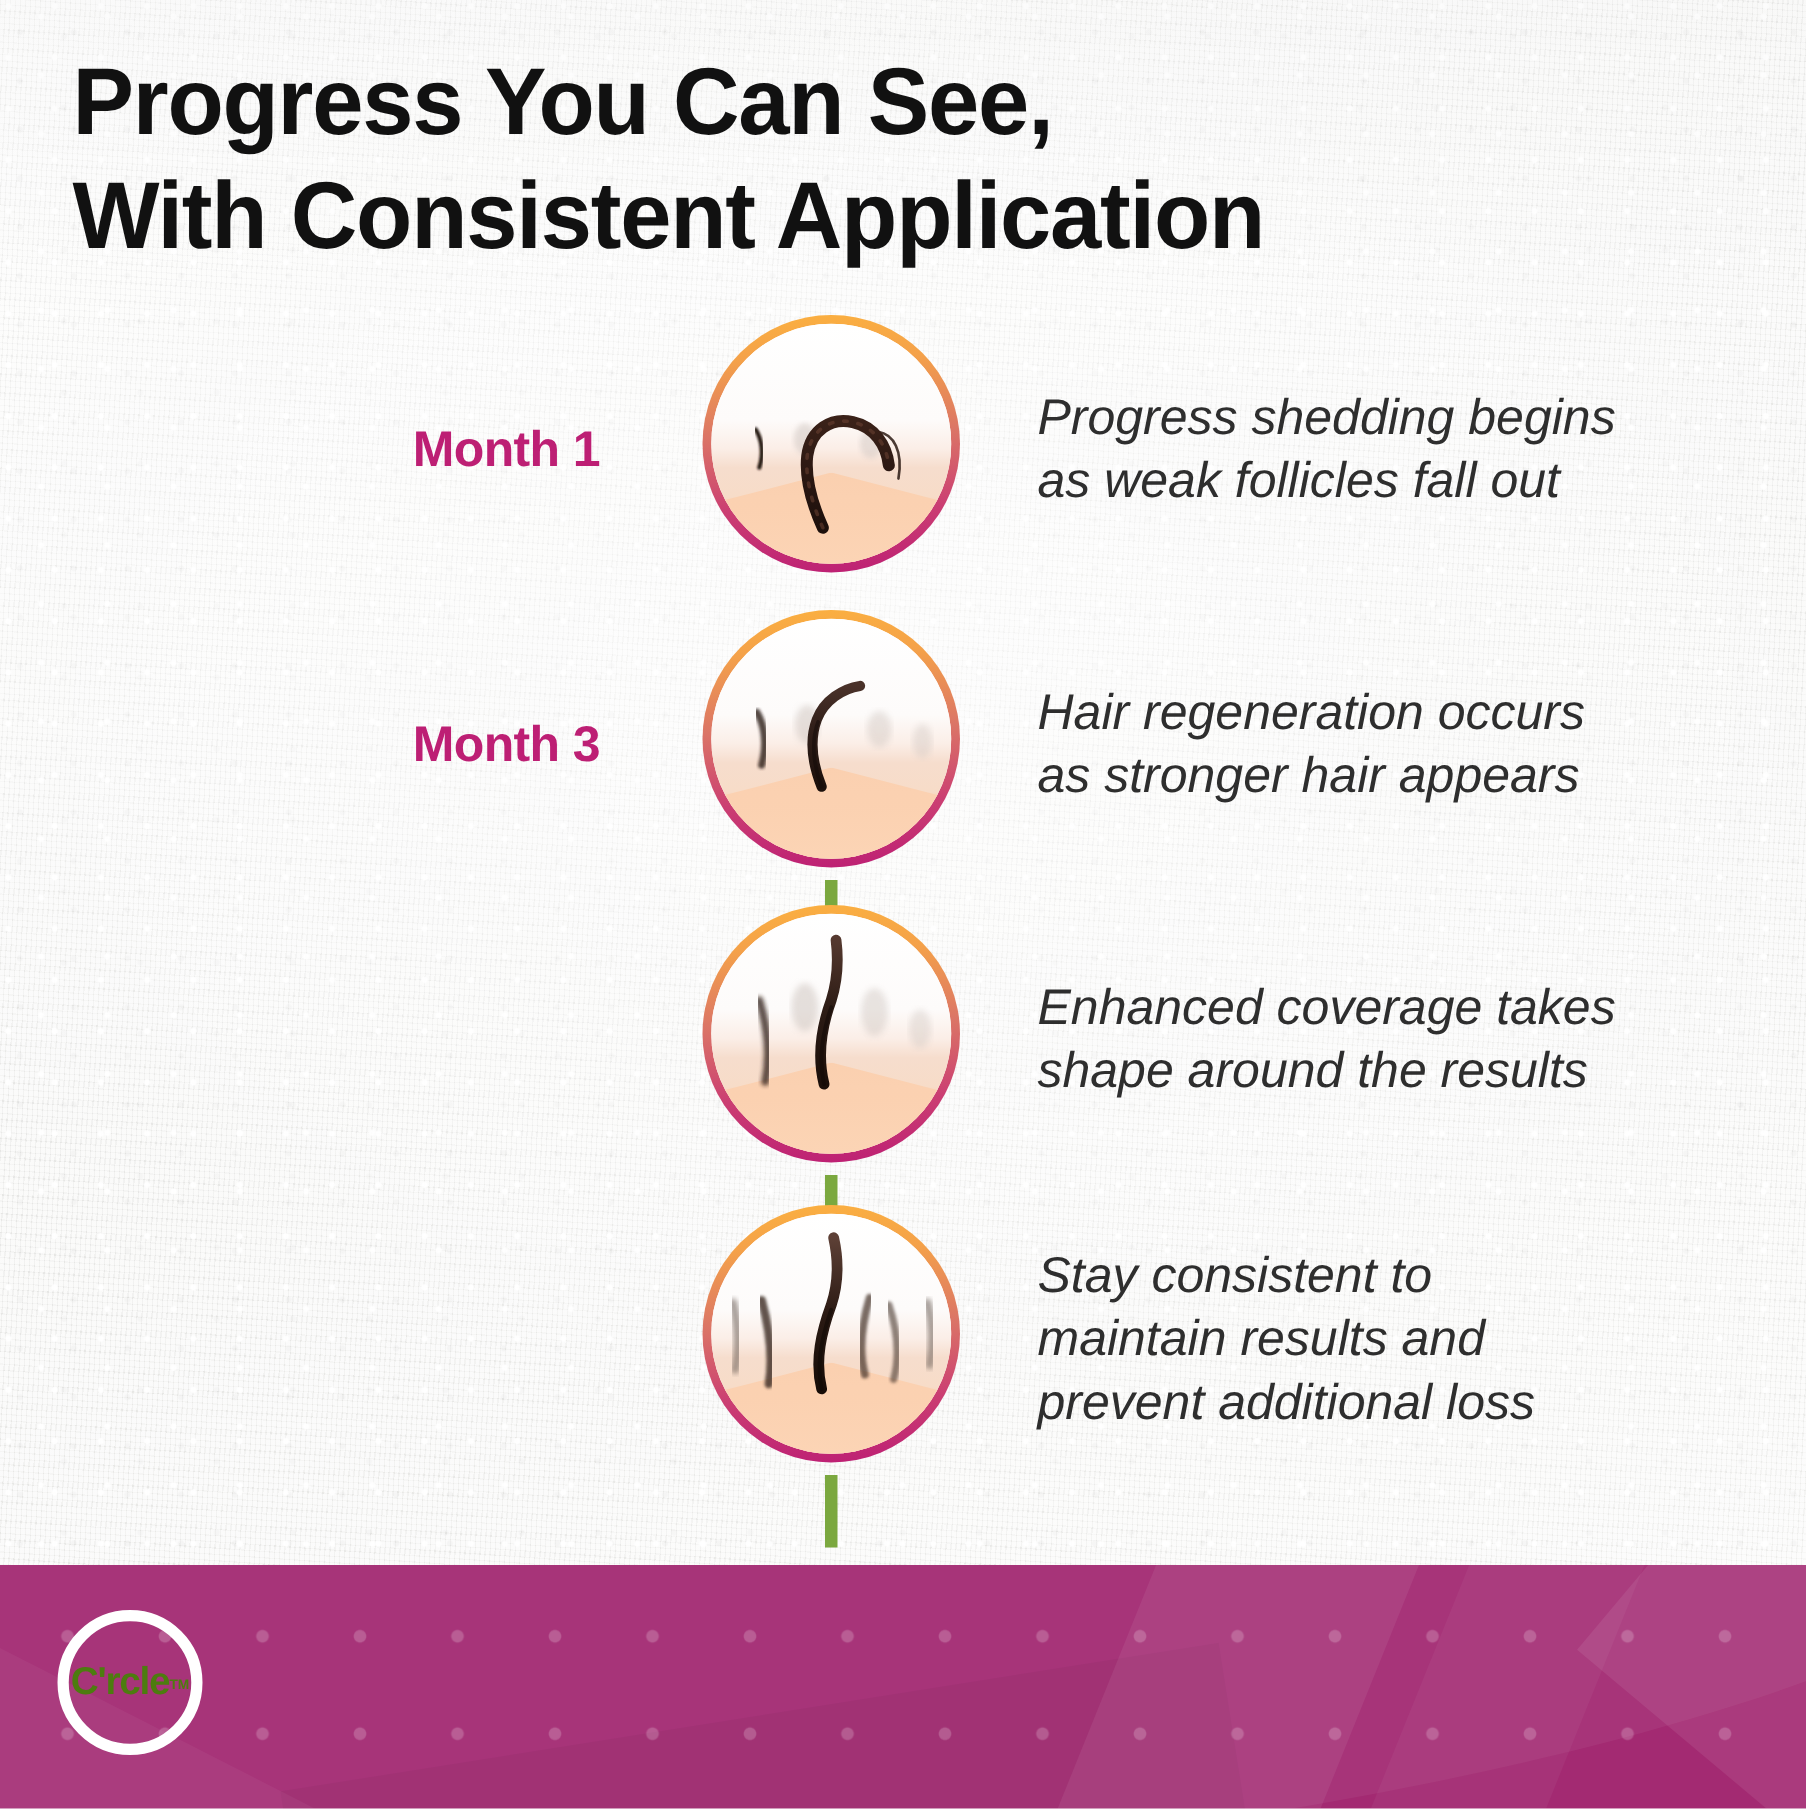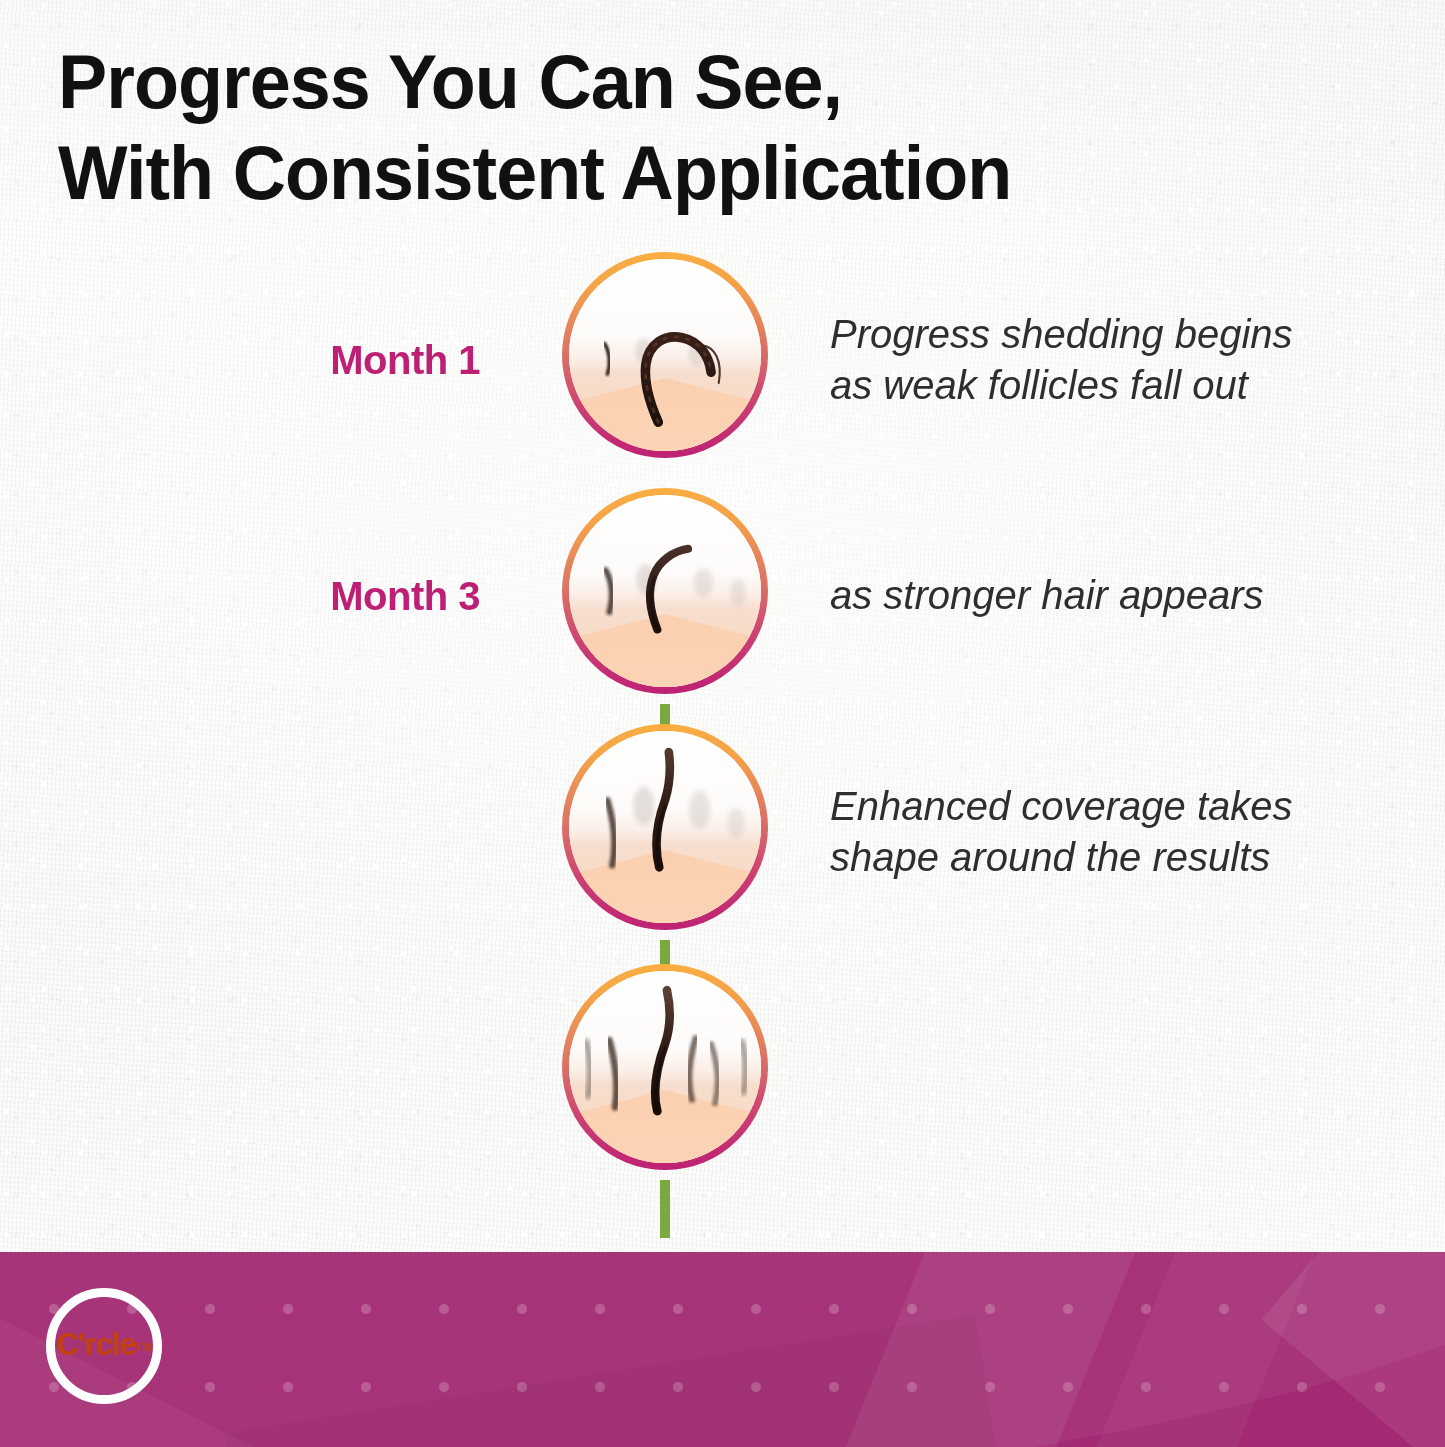--- a/index.html
+++ b/index.html
@@ -251,21 +251,21 @@
     border: 9px solid #ffffff;
     box-sizing: border-box;
     z-index: 4;
   }
   .logo-text {
     position: absolute;
     left: 0; right: 0;
     top: 50%;
     transform: translateY(-52%);
     text-align: center;
-    color: #c2410c;
+    color: #4d7c0f;
     font-family: "Liberation Sans", sans-serif;
     font-weight: 700;
     font-size: 31px;
     letter-spacing: -1px;
     white-space: nowrap;
   }
   .logo-tm {
     font-size: 11px;
     font-weight: 700;
     vertical-align: 4px;
@@ -363,20 +363,21 @@
               <path d="M42,122 C47,104 44,88 38,78" stroke="#2c1c15" stroke-width="6" fill="none" stroke-linecap="round" filter="url(#blur4)" opacity="0.8"></path>
 
               <path d="M92,140 C84,120 82,100 88,84 C94,68 110,58 124,56" stroke="url(#g2a)" stroke-width="8.5" fill="none" stroke-linecap="round"></path>
               <path d="M92,140 C85,122 83,102 89,86" stroke="#110a07" stroke-width="3" fill="none" stroke-linecap="round" opacity="0.5"></path>
             </svg>
           </div>
         </div>
       </div>
 
       <div class="desc">
+        <span class="dl">Hair regeneration occurs</span>
         <span class="dl">as stronger hair appears</span>
       </div>
     </div>
 
     <div class="row row-2">
 
       <div class="node">
         <div class="ring">
           <div class="disc">
             <div class="scalp"></div>
@@ -442,20 +443,25 @@
               <path d="M128,134 C122,112 126,90 132,70" stroke="#46352c" stroke-width="6.5" fill="none" stroke-linecap="round" filter="url(#blur8)" opacity="0.72"></path>
               <path d="M152,138 C158,116 154,94 148,76" stroke="#4c3a30" stroke-width="6" fill="none" stroke-linecap="round" filter="url(#blur8)" opacity="0.62"></path>
 
               <path d="M92,146 C86,122 92,98 100,76 C106,58 106,38 102,20" stroke="url(#g4a)" stroke-width="9" fill="none" stroke-linecap="round"></path>
               <path d="M92,146 C87,124 93,100 100,80" stroke="#0d0704" stroke-width="3.2" fill="none" stroke-linecap="round" opacity="0.5"></path>
             </svg>
           </div>
         </div>
       </div>
 
+      <div class="desc">
+        <span class="dl">Stay consistent to</span>
+        <span class="dl">maintain results and</span>
+        <span class="dl">prevent additional loss</span>
+      </div>
     </div>
 
   </div>
 
   <div class="footer">
     <div class="footer-band band-a"></div>
     <div class="footer-band band-f"></div>
     <div class="footer-band band-e"></div>
     <div class="footer-band band-b"></div>
     <div class="footer-band band-c"></div>

